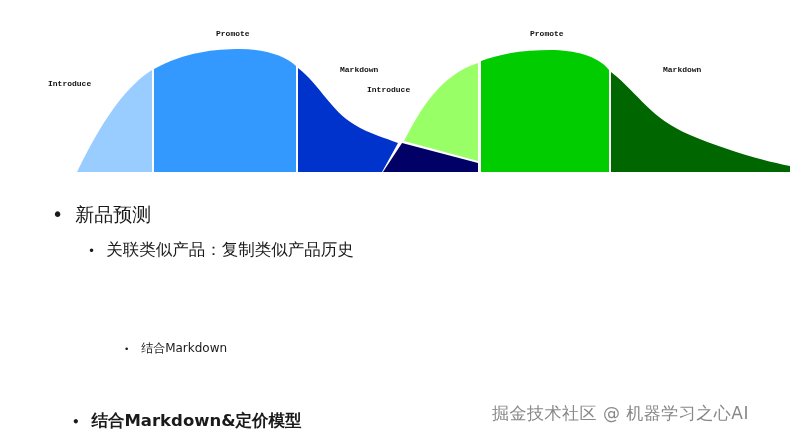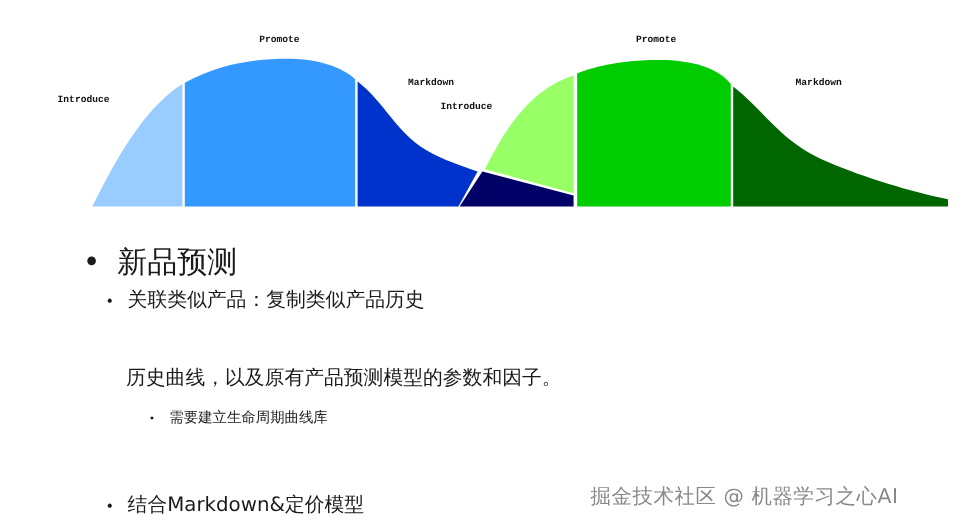--- a/index.html
+++ b/index.html
@@ -1,21 +1,21 @@
 <!DOCTYPE html>
 <html><head>
 <meta charset="utf-8">
 <style>
   html,body{margin:0;padding:0;background:#ffffff;}
   body{width:810px;height:442px;position:relative;overflow:hidden;font-family:"DejaVu Sans","Liberation Sans",sans-serif;color:#1a1a1a;}
   .diagram{position:absolute;left:0;top:0;width:810px;height:180px;}
   .lbl{position:absolute;font-family:Liberation Mono, monospace;font-weight:bold;font-size:8px;color:#111;white-space:nowrap;}
   .bullets{position:absolute;left:0;top:0;width:810px;height:442px;}
   .b{position:absolute;white-space:nowrap;color:#1a1a1a;}
-  .l1{font-size:25px;margin-left:17px;}
+  .l1{font-size:19px;}
   .l2{font-size:16.5px;}
   .l3{font-size:12px;}
   .watermark{position:absolute;left:492px;top:402px;font-size:17px;color:#888;white-space:nowrap;letter-spacing:0.5px;}
 </style>
 </head>
 <body>
 
 <div class="diagram">
   <svg width="810" height="180" viewBox="0 0 810 180">
 
@@ -39,24 +39,23 @@
 
 <div class="bullets">
   <div class="b l1" style="left:52px;top:202px;">
     <span>•</span>
     <span style="margin-left:6px;">新品预测</span>
   </div>
   <div class="b l2" style="left:88px;top:239px;">
     <span style="font-size:12px;">•</span>
     <span style="margin-left:6px;">关联类似产品：复制类似产品历史</span>
   </div>
-  <div class="b l2" style="left:105px;top:304px;">历史曲线，以及原有产品预测模型的参数和因子。</div>
   <div class="b l3" style="left:124px;top:340px;">
     <span style="font-size:9px;">•</span>
-    <span style="margin-left:8px;">需要建立生命周期曲线库</span>
+    <span style="margin-left:8px;">结合Markdown</span>
   </div>
-  <div class="b l2" style="left:88px;top:410px;">
+  <div class="b l2" style="left:72px;top:410px;font-weight:bold;">
     <span style="font-size:12px;">•</span>
     <span style="margin-left:6px;">结合Markdown&amp;定价模型</span>
   </div>
 </div>
 
 <div class="watermark">掘金技术社区 @ 机器学习之心AI</div>
 
 </body></html>

